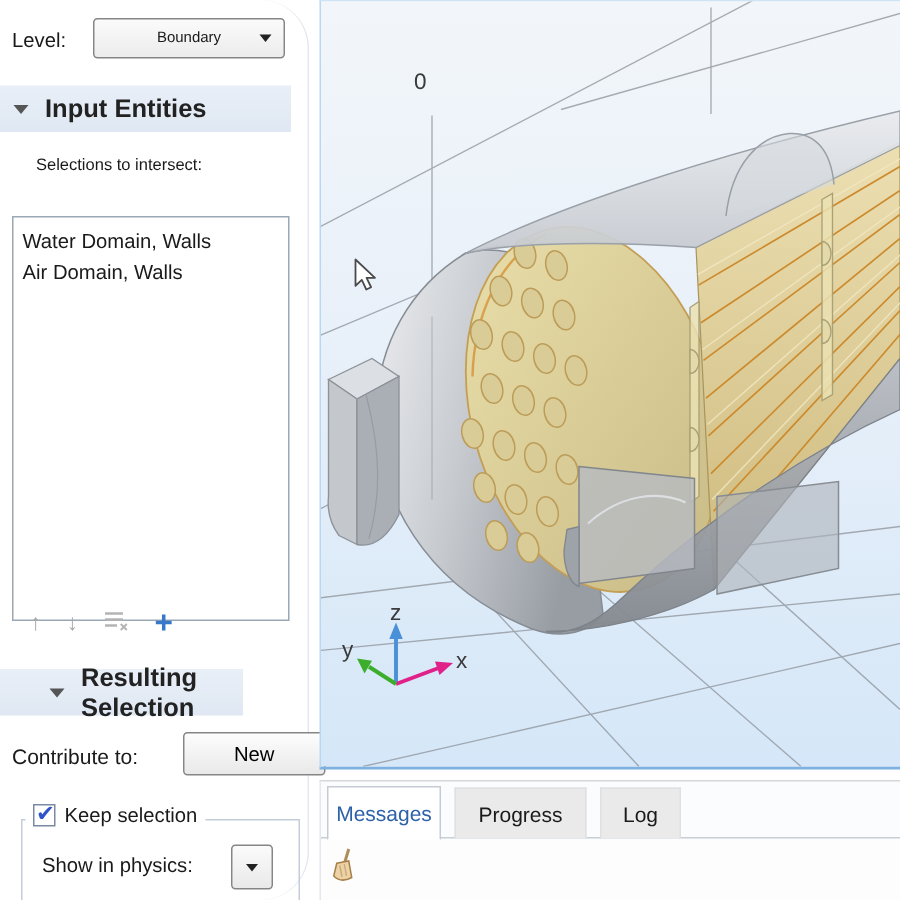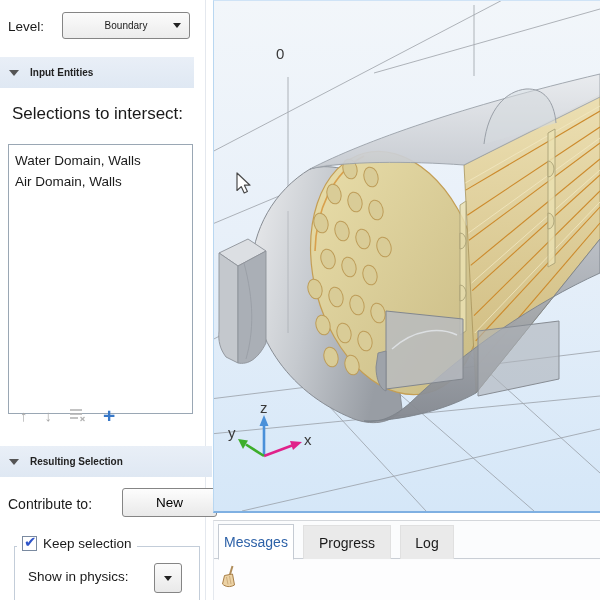--- a/index.html
+++ b/index.html
@@ -1,35 +1,35 @@
 <!DOCTYPE html>
 <html><head>
 <meta charset="utf-8">
 <style>
   html,body{margin:0;padding:0;background:#ffffff;}
   *{box-sizing:border-box;}
   body{font-family:"Liberation Sans","DejaVu Sans",sans-serif;color:#1a1a1a;}
   .app{position:relative;width:600px;height:600px;overflow:hidden;background:#ffffff;}
 
   
-  .settings{position:absolute;left:0;top:0;width:206px;height:600px;background:#ffffff;border-right:1px solid #e4e8ee;}
+  .settings{position:absolute;left:0;top:0;width:206px;height:600px;background:#ffffff;border-right:1px solid #e4e8ee;border-radius:32px;}
   .level-row{position:absolute;left:8px;top:12px;width:190px;height:28px;display:flex;align-items:center;}
   .level-label{font-size:13.5px;}
   .combo{position:absolute;left:54px;top:0;width:128px;height:27px;border:1px solid #858585;border-radius:3px;
          background:linear-gradient(#fbfbfb,#ececec);display:flex;align-items:center;justify-content:center;cursor:default;}
   .combo .val{font-size:10px;}
   .combo .arr{position:absolute;right:8px;top:10px;width:0;height:0;border-left:4.5px solid transparent;border-right:4.5px solid transparent;border-top:5.5px solid #222;}
 
   .sect{position:absolute;left:0;width:194px;height:31px;background:linear-gradient(#e9eff7,#dfe8f3);
-        display:flex;align-items:center;font-size:10px;font-weight:600;color:#222;}
+        display:flex;align-items:center;font-size:17px;font-weight:600;color:#222;}
   .sect .tri{width:0;height:0;border-left:5px solid transparent;border-right:5px solid transparent;border-top:6px solid #555;margin:0 11px 0 9px;}
   .sect-input{top:57px;}
-  .sect-result{top:446px;width:212px;}
-
-  .sel-label{position:absolute;left:12px;top:104px;font-size:17px;}
+  .sect-result{top:446px;width:162px;padding-left:24px;}
+
+  .sel-label{position:absolute;left:24px;top:104px;font-size:11px;}
   .listbox{position:absolute;left:8px;top:128px;width:185px;height:270px;background:#ffffff;border:1px solid #9aa7b4;
            padding:5px 6px;font-size:13.5px;line-height:21px;overflow:hidden;margin-top:16px;}
   .list-toolbar{position:absolute;left:20px;top:404px;width:160px;height:24px;display:flex;align-items:center;gap:17px;}
   .tb-btn{font-size:15px;color:#a9a9a9;line-height:18px;cursor:default;}
   .tb-add{color:#3878c8;font-size:21px;font-weight:bold;line-height:18px;}
 
   .contrib-row{position:absolute;left:8px;top:488px;width:198px;height:30px;}
   .contrib-label{position:absolute;left:0;top:8px;font-size:14px;}
   .btn-new{position:absolute;left:114px;top:0;width:95px;height:29px;border:1px solid #858585;border-radius:3px;
            background:linear-gradient(#fdfdfd,#e9e9e9);font-size:13.5px;display:flex;align-items:center;justify-content:center;}

